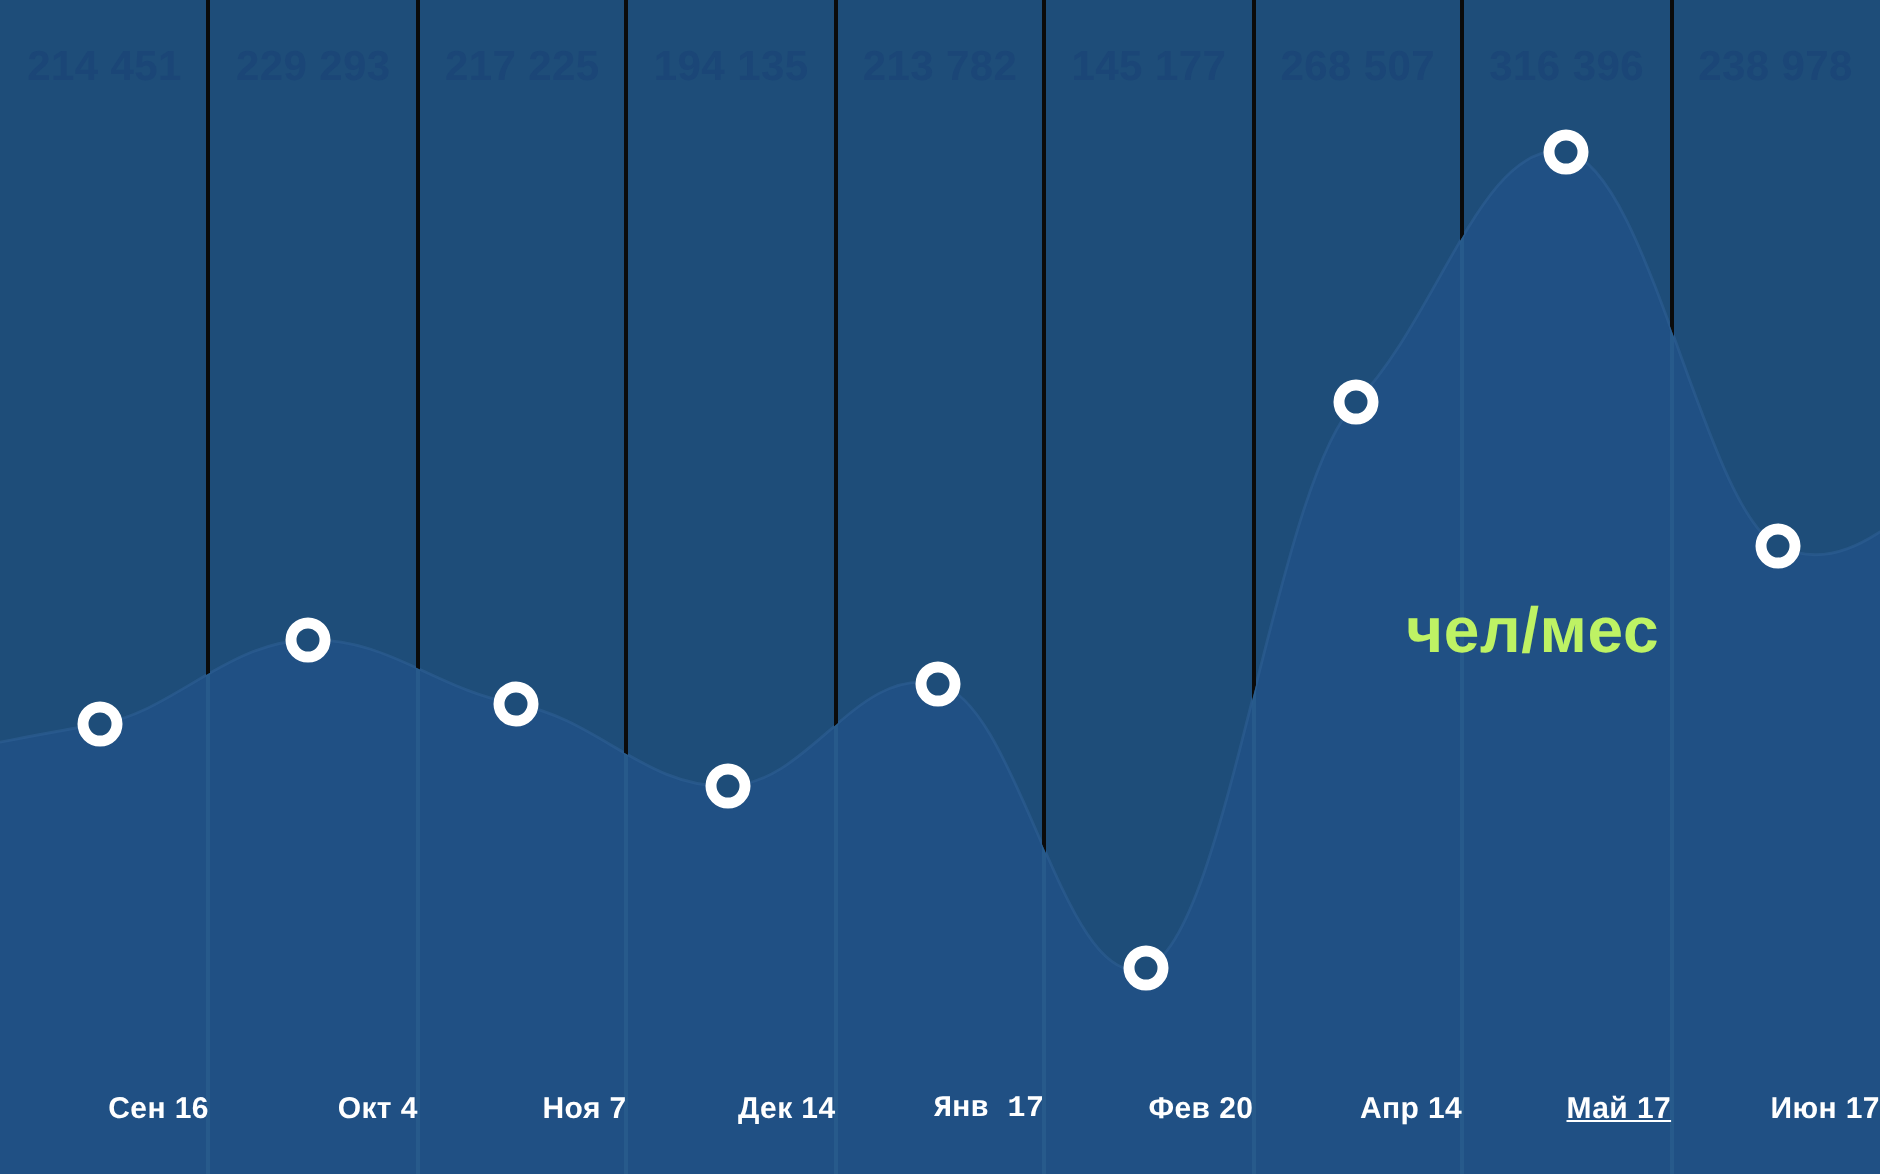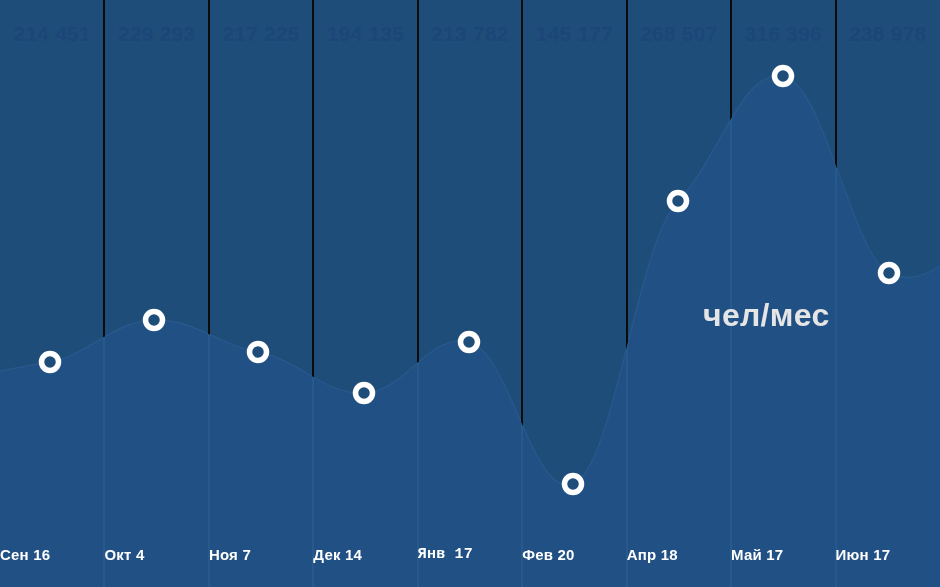--- a/index.html
+++ b/index.html
@@ -42,37 +42,37 @@
     white-space: nowrap;
     user-select: none;
   }
 
   
   .month-label {
     position: absolute;
     top: 543px;
     height: 24px;
     line-height: 24px;
-    text-align: left;
+    text-align: right;
     font-size: 15px;
     font-weight: 700;
     color: #ffffff;
     white-space: nowrap;
     letter-spacing: 0.2px;
     user-select: none;
   }
 
   
   #unit-annotation {
     position: absolute;
     left: 703px;
     top: 297px;
     font-size: 32px;
     font-weight: 700;
-    color: #e5e5e5;
+    color: #bef264;
     letter-spacing: 0.3px;
     white-space: nowrap;
     user-select: none;
   }
 </style>
 </head>
 <body>
 
 <div id="stage">
 
@@ -137,20 +137,20 @@
       <div class="value-label" style="left: 835.556px; width: 104.444px;">238 978</div>
     </div>
 
   <div id="month-labels">
       <div class="month-label" style="left: 0px; width: 104.444px;">Сен 16</div>
       <div class="month-label" style="left: 104.444px; width: 104.444px;">Окт 4</div>
       <div class="month-label" style="left: 208.889px; width: 104.444px;">Ноя 7</div>
       <div class="month-label" style="left: 313.333px; width: 104.444px;">Дек 14</div>
       <div class="month-label" style="left: 417.778px; width: 104.444px; font-family: Liberation Mono, monospace;">Янв 17</div>
       <div class="month-label" style="left: 522.222px; width: 104.444px;">Фев 20</div>
-      <div class="month-label" style="left: 626.667px; width: 104.444px;">Апр 18</div>
-      <div class="month-label" style="left: 731.111px; width: 104.444px;">Май 17</div>
+      <div class="month-label" style="left: 626.667px; width: 104.444px;">Апр 14</div>
+      <div class="month-label" style="left: 731.111px; width: 104.444px; text-decoration: underline;">Май 17</div>
       <div class="month-label" style="left: 835.556px; width: 104.444px;">Июн 17</div>
     </div>
 
   <div id="unit-annotation">чел/мес</div>
 
 </div>
 
 </body></html>

